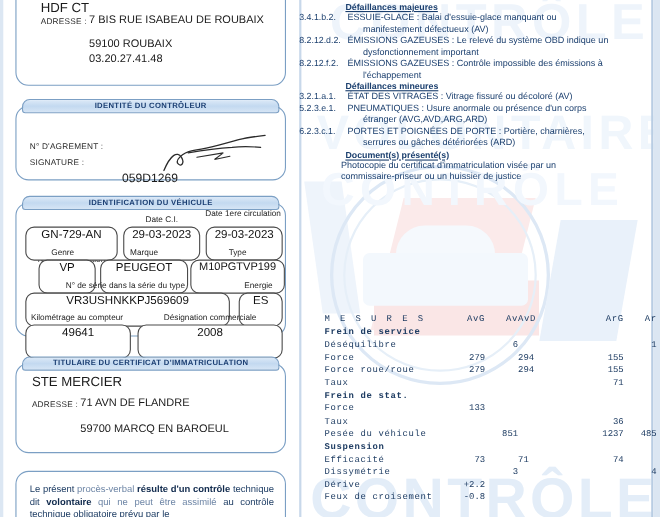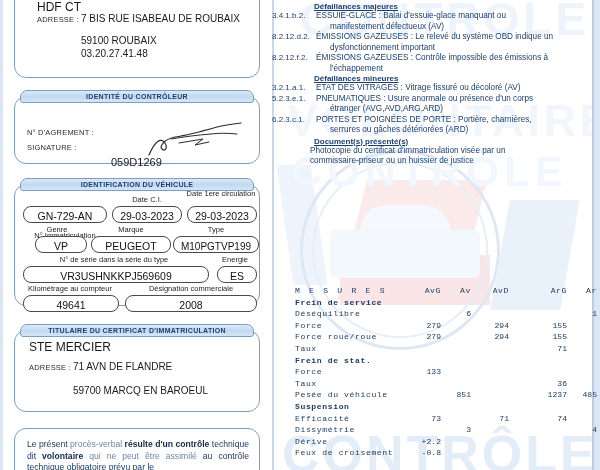--- a/index.html
+++ b/index.html
@@ -147,22 +147,22 @@
   #ctrl-sig-svg { position: absolute; left: 130px; top: 24px; }
 
   
   #veh-panel { left: 14px; top: 184px; width: 246px; height: 122px; }
   #veh-hdr { left: 20px; top: 178px; width: 234px; }
   .fieldbox {
     position: absolute;
     border: 1px solid #4a4a4a;
     border-radius: 8px;
     background: #ffffff;
-    display: flex; align-items: flex-end; justify-content: center;
-    height: 17px;
+    display: flex; align-items: flex-start; justify-content: center;
+    height: 31px;
   }
   .fieldbox span { font-size: 10.5px; color: #111; white-space: nowrap; }
   .fieldlbl {
     position: absolute; font-size: 7.5px; color: #1f1f1f;
     text-align: center; white-space: nowrap;
   }
 
   
   #tit-panel { left: 14px; top: 330px; width: 246px; height: 82px; }
   #tit-hdr { left: 20px; top: 324px; width: 234px; }
@@ -214,21 +214,21 @@
     font-size: 8.1px; color: #1f3d63;
     line-height: 11.6px;
   }
   #measures table { border-collapse: collapse; width: 314px; table-layout: fixed; }
   #measures td { padding: 0; white-space: nowrap; vertical-align: bottom; }
   .m-label { width: 112px; letter-spacing: 0.6px; }
   .m-label.sec { font-weight: bold; }
   .m-head { letter-spacing: 0.6px; }
   .c-avg { width: 34px; text-align: right; }
   .c-av  { width: 30px; text-align: right; }
-  .c-avd { width: 38px; text-align: right; }
+  .c-avd { width: 38px; text-align: left; }
   .c-gap { width: 26px; }
   .c-arg { width: 32px; text-align: right; }
   .c-ar  { width: 30px; text-align: right; }
   .c-ard { width: 38px; text-align: right; }
   .m-title { letter-spacing: 2.2px; }
 </style>
 </head>
 <body>
 
 <div id="page">

